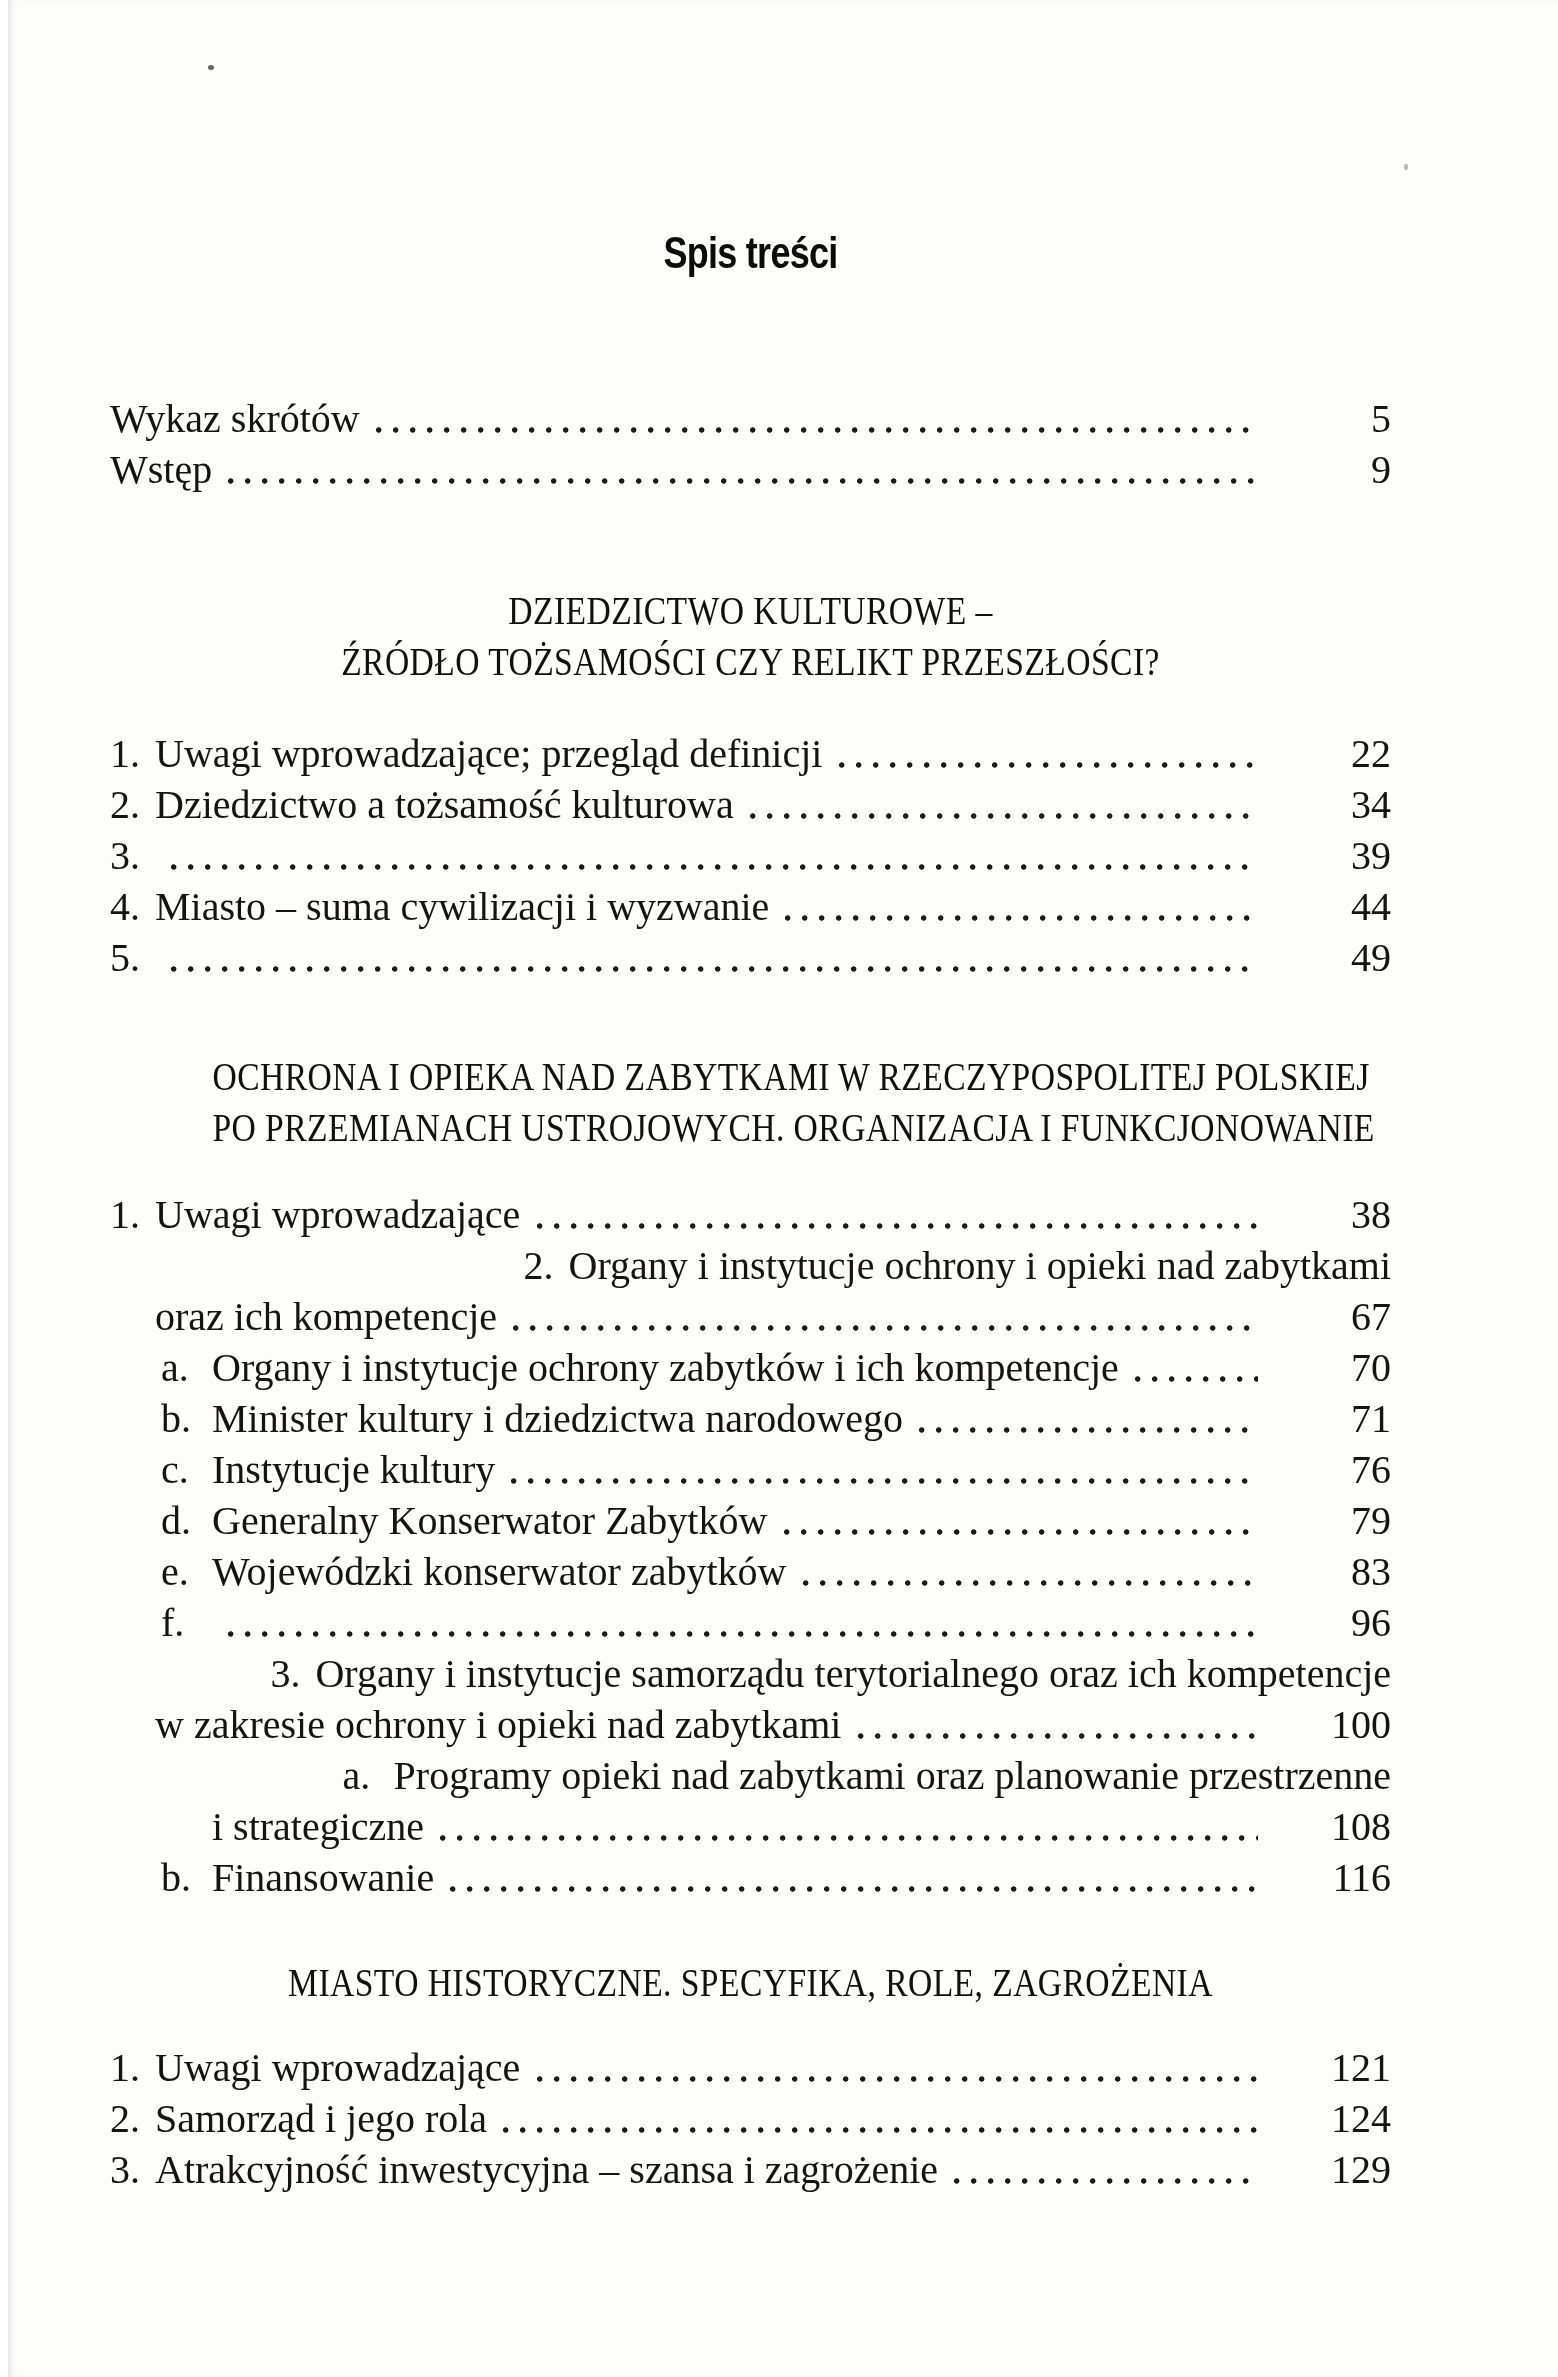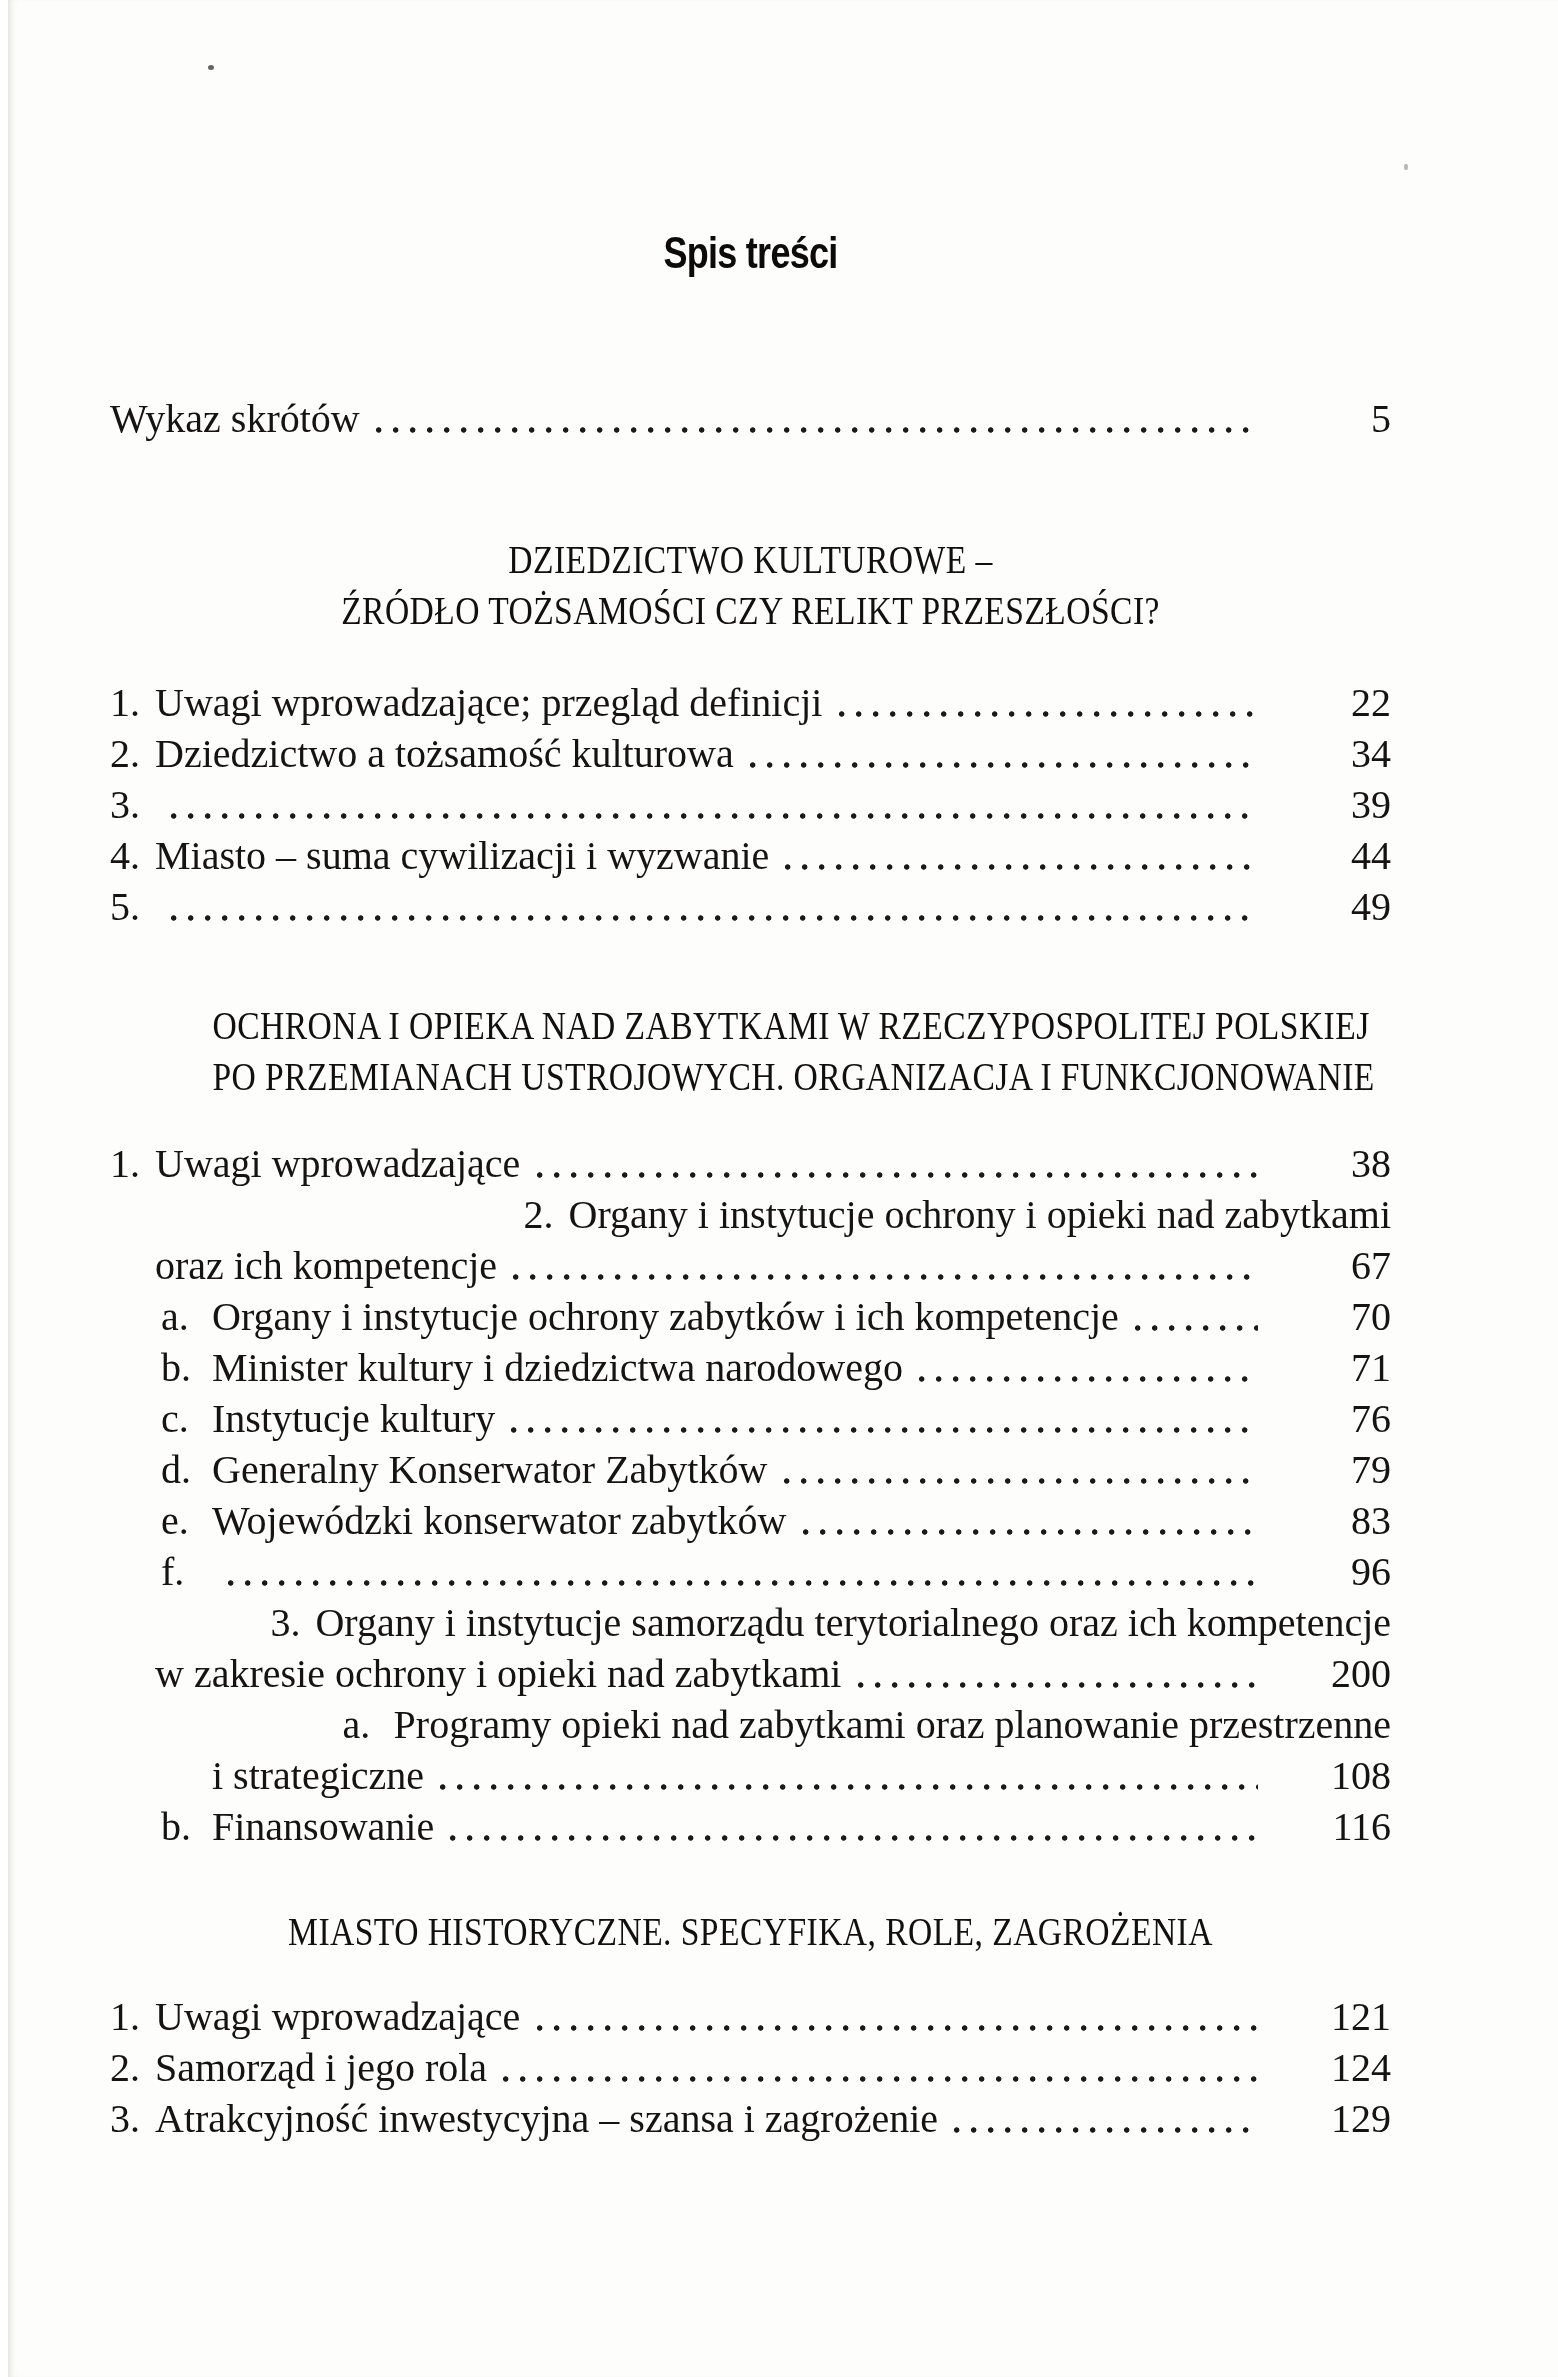--- a/index.html
+++ b/index.html
@@ -64,20 +64,25 @@
 <div class="page">
   <div class="speck a"></div>
   <div class="speck b"></div>
   <h1 class="title">Spis treści</h1>
   <div id="front" class="front-list">
       <div class="row lvl0">
         <span class="label">Wykaz skrótów</span>
         <span class="dots"></span>
         <span class="pg">5</span>
       </div>
+      <div class="row lvl0">
+        <span class="label">Wstęp</span>
+        <span class="dots"></span>
+        <span class="pg">9</span>
+      </div>
     </div>
   <div id="sections">
       <div class="sec-heading s0">
         <div class="hline">DZIEDZICTWO KULTUROWE –</div>
         <div class="hline">ŹRÓDŁO TOŻSAMOŚCI CZY RELIKT PRZESZŁOŚCI?</div>
       </div>
       <div>
         <div class="row lvl0">
           <span class="marker">1.</span>
           <span class="label">Uwagi wprowadzające; przegląd definicji</span>
@@ -164,21 +169,21 @@
           <span class="pg">96</span>
         </div>
         <div class="row lvl0">
           <span class="marker">3.</span>
           <span class="label">Organy i instytucje samorządu terytorialnego oraz ich kompetencje</span>
         </div>
         <div class="row lvl0">
           <span class="marker"></span>
           <span class="label">w zakresie ochrony i opieki nad zabytkami</span>
           <span class="dots"></span>
-          <span class="pg">200</span>
+          <span class="pg">100</span>
         </div>
         <div class="row lvl1">
           <span class="marker">a.</span>
           <span class="label">Programy opieki nad zabytkami oraz planowanie przestrzenne</span>
         </div>
         <div class="row lvl1">
           <span class="marker"></span>
           <span class="label">i strategiczne</span>
           <span class="dots"></span>
           <span class="pg">108</span>

